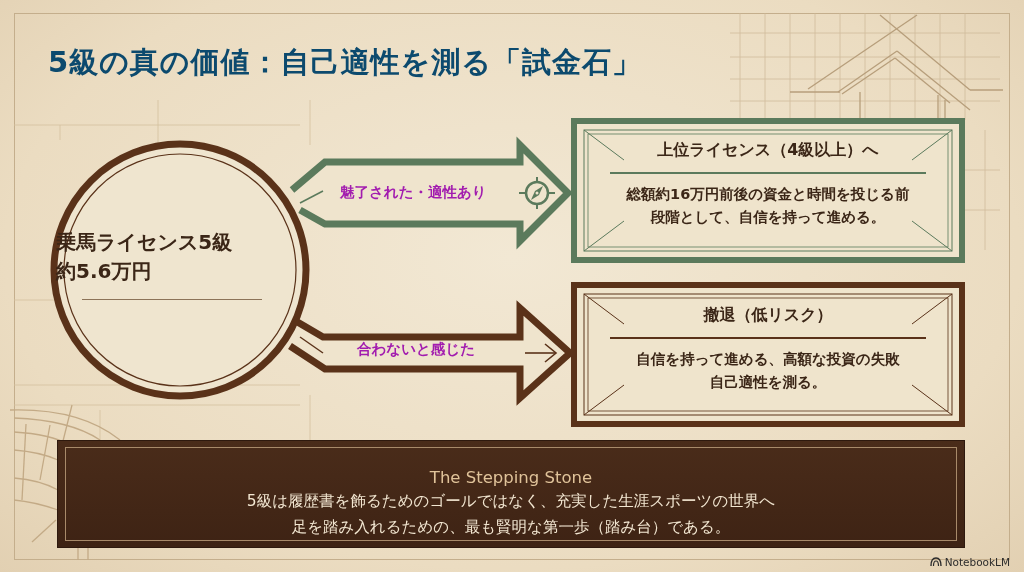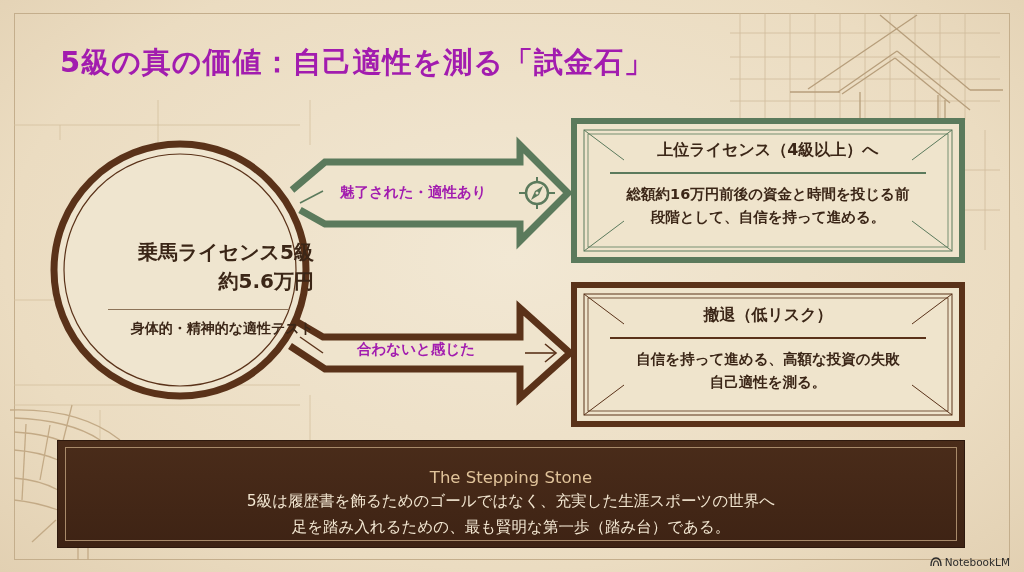--- a/index.html
+++ b/index.html
@@ -13,25 +13,25 @@
   .bg-grad {
     position: absolute; inset: 0;
     background: radial-gradient(ellipse at 50% 45%, #f2e8d4 0%, #ebdcc1 70%, #e2d0b2 100%);
   }
   .frame {
     position: absolute; left: 14px; top: 13px; width: 996px; height: 547px;
     border: 1.5px solid #c4ae8c;
   }
   svg.deco { position: absolute; inset: 0; }
   .title {
-    position: absolute; left: 60px; top: 43px;
-    font-size: 29px; font-weight: bold; color: #a21caf; letter-spacing: 1px;
+    position: absolute; left: 48px; top: 43px;
+    font-size: 29px; font-weight: bold; color: #0c4a6e; letter-spacing: 1px;
   }
   .circle-text {
-    position: absolute; left: 82px; top: 228px; width: 232px; text-align: right; margin-top: 10px;
+    position: absolute; left: 56px; top: 228px; width: 232px; text-align: left;
   }
   .circle-main { font-size: 20px; font-weight: bold; line-height: 29px; color: #3b2617; }
   .circle-sep { width: 180px; height: 1px; background: #8c7358; margin: 13px auto 10px; }
   .circle-sub { font-size: 14px; font-weight: bold; color: #3b2617; }
   .arrow-label {
     position: absolute; font-size: 14.5px; font-weight: bold; color: #a21caf; white-space: nowrap;
   }
   .box {
     position: absolute; text-align: center;
   }
@@ -173,21 +173,20 @@
     <line x1="952" y1="415" x2="912" y2="385" stroke="#5a3219" stroke-width="1"></line>
   </g>
 </svg>
 
 <div class="title">5級の真の価値：自己適性を測る「試金石」</div>
 
 <div class="circle-text">
   <div class="circle-main">乗馬ライセンス5級</div>
   <div class="circle-main">約5.6万円</div>
   <div class="circle-sep"></div>
-  <div class="circle-sub">身体的・精神的な適性テスト</div>
 </div>
 
 <div class="arrow-label" style="left:340px; top:183px;">魅了された・適性あり</div>
 <div class="arrow-label" style="left:357px; top:340px;">合わないと感じた</div>
 
 <div class="box" style="left:590px; top:140px; width:356px;">
   <div class="box-title">上位ライセンス（4級以上）へ</div>
   <div class="box-sep" style="width:316px; background:#5b7a5c; margin-top:11px; margin-bottom:9px;"></div>
   <div class="box-body">総額約16万円前後の資金と時間を投じる前</div>
   <div class="box-body">段階として、自信を持って進める。</div>

